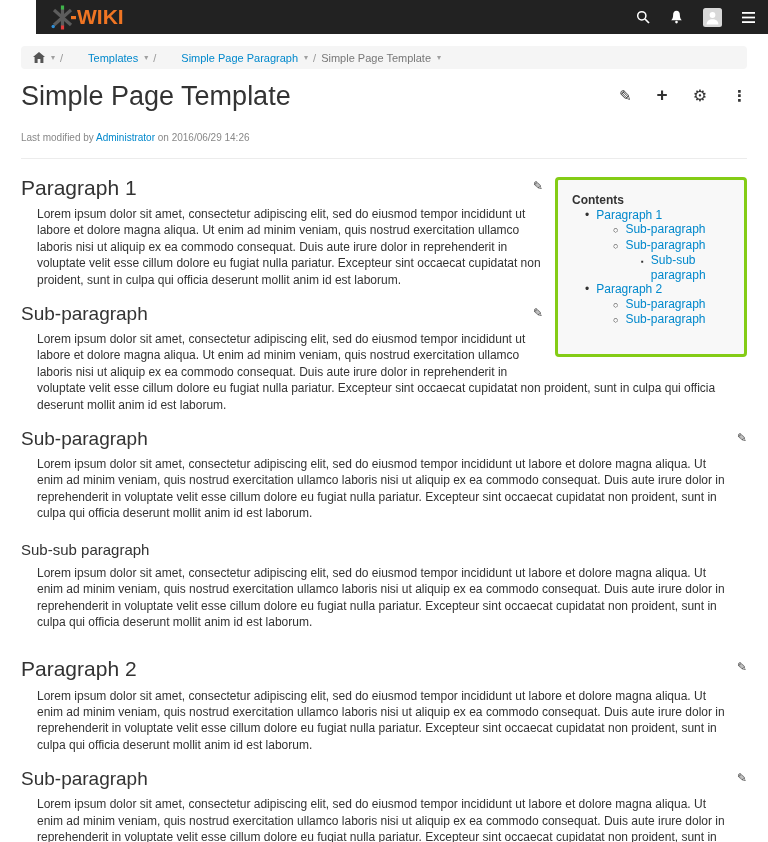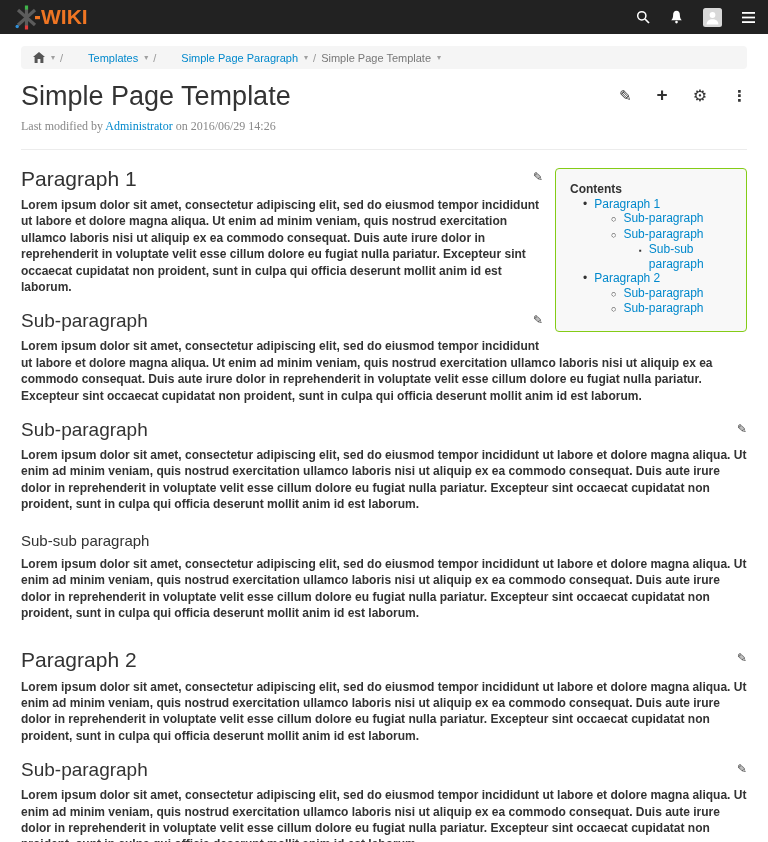--- a/index.html
+++ b/index.html
@@ -9,21 +9,21 @@
     background: #ffffff;
     color: #333;
     font-family: "Liberation Sans", "DejaVu Sans", sans-serif;
   }
   .page { min-height: 842px; display: flex; flex-direction: column; }
 
   
   .navbar {
     height: 34px; background: #222222;
     display: flex; align-items: center; justify-content: space-between;
-    padding: 0 13px; flex: 0 0 auto;
+    padding: 0 13px; flex: 0 0 auto; margin-left: 36px;
   }
   .logo { display: flex; align-items: center; cursor: pointer; }
   .logo-wiki { color: #ef7523; font-size: 21px; font-weight: bold; letter-spacing: 0px; margin-left: 1px; }
   .nav-icons { display: flex; align-items: center; gap: 20px; }
   .nav-icon { display: flex; align-items: center; cursor: pointer; }
 
   
   .breadcrumb {
     margin: 12px 21px 0; background: #f5f5f5; border-radius: 4px;
     padding: 5px 12px; font-size: 11px; color: #777;
@@ -37,49 +37,49 @@
   
   .container { padding: 0 21px; display: flex; flex-direction: column; flex: 1 1 auto; }
   .title-row { display: flex; justify-content: space-between; align-items: flex-start; }
   .page-title { font-size: 27px; font-weight: 400; color: #333; margin: 13px 0 0; line-height: 1.1; }
   .doc-actions { display: flex; gap: 25px; margin-top: 18px; align-items: center; }
   .doc-action { color: #333; cursor: pointer; line-height: 1; }
   .icon-pencil { font-size: 15px; }
   .icon-plus  { font-size: 19px; font-weight: bold; margin-top: -2px; }
   .icon-gear  { font-size: 16px; }
   .icon-kebab { font-size: 15px; font-weight: bold; }
-  .doc-modified { font-size: 12px; color: #888; margin-top: 7px; font-family: Liberation Serif, serif; }
+  .doc-modified { font-size: 10px; color: #888; margin-top: 20px; }
   .doc-modified a, .link { color: #0088cc; cursor: pointer; }
   .title-rule { border: 0; border-top: 1px solid #ececec; margin: 15px 0 0; }
 
   
   .xcontent { margin-top: 17px; font-size: 12px; line-height: 1.37; }
 
   .toc {
     float: right; width: 192px;
-    background: #f8f8f8; border: 1px solid #84cc16; border-radius: 4px;
-    padding: 13px 14px 14px; margin: 1px 0 12px 12px;
+    background: #f8f8f8; border: 3px solid #84cc16; border-radius: 4px;
+    padding: 13px 14px 26px; margin: 1px 0 12px 12px;
     font-size: 12px;
   }
   .toc-title { font-weight: bold; color: #333; line-height: 15px; }
   .toc-row { display: flex; gap: 7px; line-height: 14.5px; align-items: baseline; }
   .toc-row .blt { color: #333; flex: 0 0 auto; }
   .toc-lvl1 { padding-left: 13px; }
   .toc-lvl2 { padding-left: 41px; }
   .toc-lvl3 { padding-left: 69px; }
   .blt-1 { font-size: 12px; }
   .blt-2 { font-size: 9px; }
   .blt-3 { font-size: 8px; }
   .toc a { color: #0088cc; cursor: pointer; }
 
   .h-l1 { font-size: 21px; font-weight: 400; color: #333; margin: 27px 0 0; line-height: 1.15; }
   .h-l2 { font-size: 19px; font-weight: 400; color: #333; margin: 15px 0 0; line-height: 1.15; }
   .h-l3 { font-size: 15px; font-weight: 400; color: #333; margin: 19px 0 0; line-height: 1.2; }
   section:first-of-type .h-l1 { margin-top: 0; }
-  .section-p { margin: 6px 0 13px; color: #333; font-weight: bold; }
+  .section-p { margin: 6px 16px 13px; color: #333; }
   .pencil { float: right; font-size: 12px; color: #333; cursor: pointer; margin-top: 4px; margin-left: 10px; }
 </style>
 </head>
 <body>
 
 <div class="page">
 
   <div class="navbar">
     <div class="logo">
       <svg width="27" height="27" viewBox="0 0 27 27">

